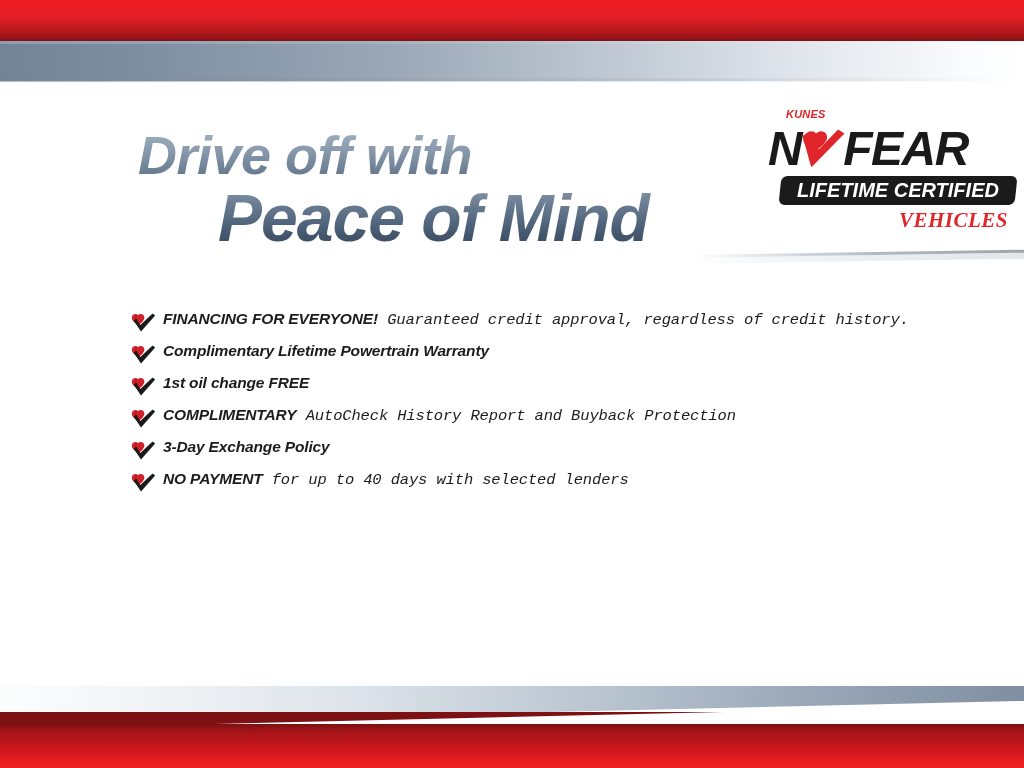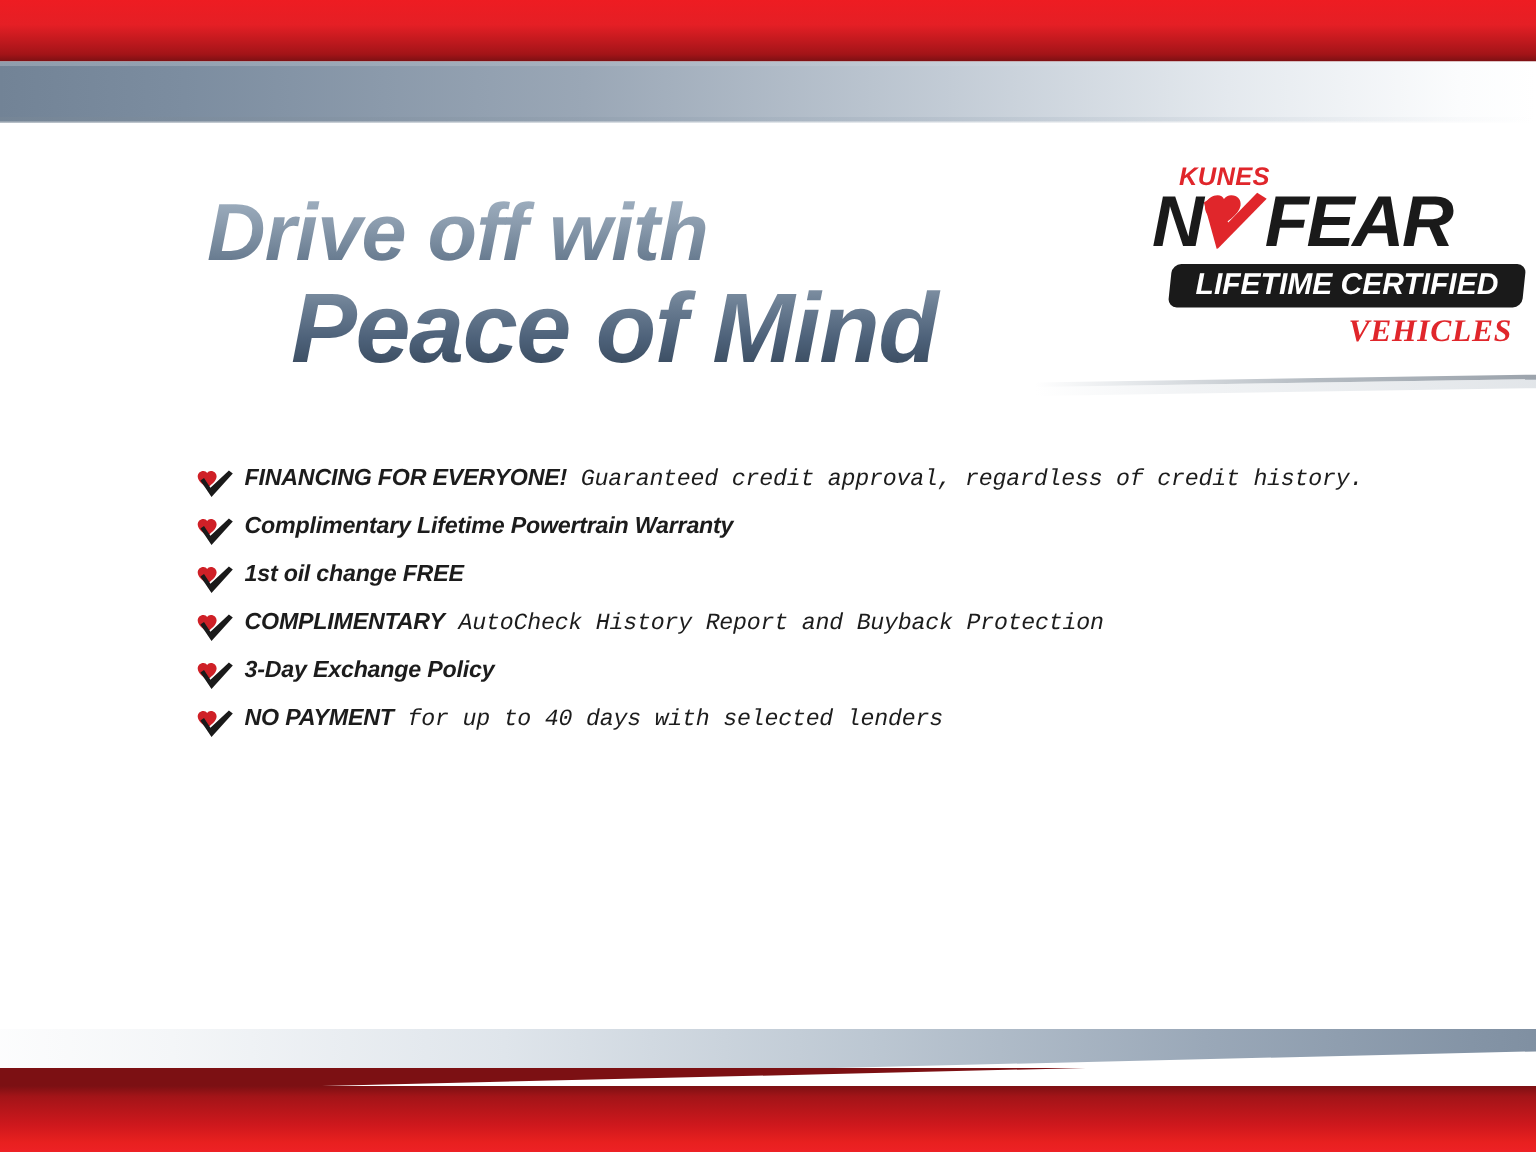--- a/index.html
+++ b/index.html
@@ -70,21 +70,21 @@
     background:linear-gradient(to bottom, #9fb0c0 0%, #8496a9 35%, #6d8096 70%, #5e7displaystyle 100%);
     background:linear-gradient(to bottom, #a3b3c3 0%, #8a9bad 40%, #6f8296 75%, #5d7086 100%);
     -webkit-background-clip:text; background-clip:text;
     -webkit-text-fill-color:transparent; color:transparent;
     white-space:nowrap;
   }
   .headline .line2 {
     font-size:66px; font-weight:bold; font-style:italic;
     letter-spacing:-1px;
     line-height:1.05;
-    margin-left:56px; margin-top:2px;
+    margin-left:80px; margin-top:2px;
     background:linear-gradient(to bottom, #8c9cad 0%, #6b7e93 28%, #4c6078 62%, #3a4c60 88%, #32404f 100%);
     -webkit-background-clip:text; background-clip:text;
     -webkit-text-fill-color:transparent; color:transparent;
     white-space:nowrap;
     text-shadow:0 0 0 rgba(0,0,0,0);
   }
 
   
   .divider-wrap {
     position:absolute; left:690px; top:248px; width:334px; height:16px; overflow:hidden;
@@ -101,21 +101,21 @@
     transform:rotate(-0.9deg);
     transform-origin:left center;
   }
 
   
   .logo {
     position:absolute; left:768px; top:108px; width:248px; height:138px;
   }
   .logo-kunes {
     position:absolute; left:18px; top:0px;
-    font-size:17px; font-weight:bold; font-style:italic;
+    font-size:11px; font-weight:bold; font-style:italic;
     color:#e0262b; letter-spacing:0.2px;
   }
   .logo-nofear {
     position:absolute; left:0px; top:17px;
     font-size:48px; font-weight:bold; font-style:italic;
     color:#1a1a1a; letter-spacing:-1.5px;
     line-height:1;
     white-space:nowrap;
     text-align:center;
   }

